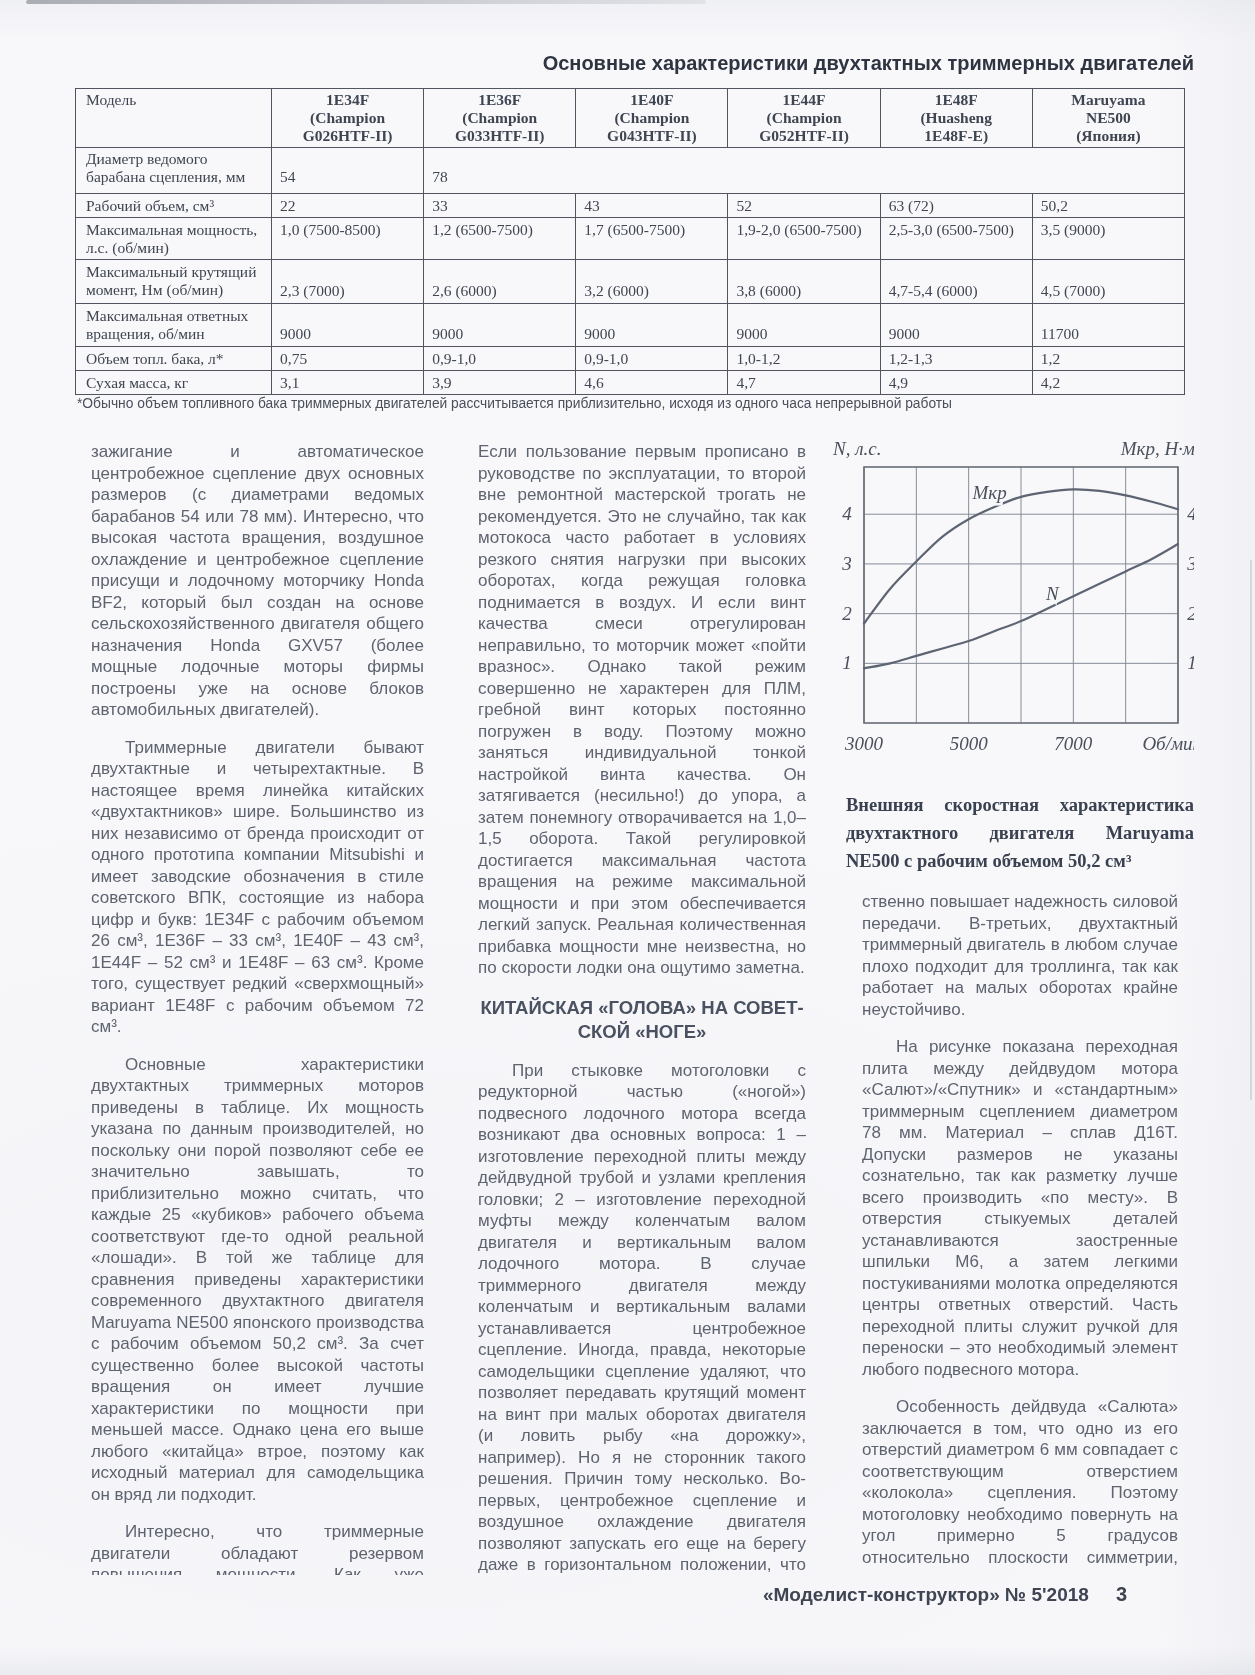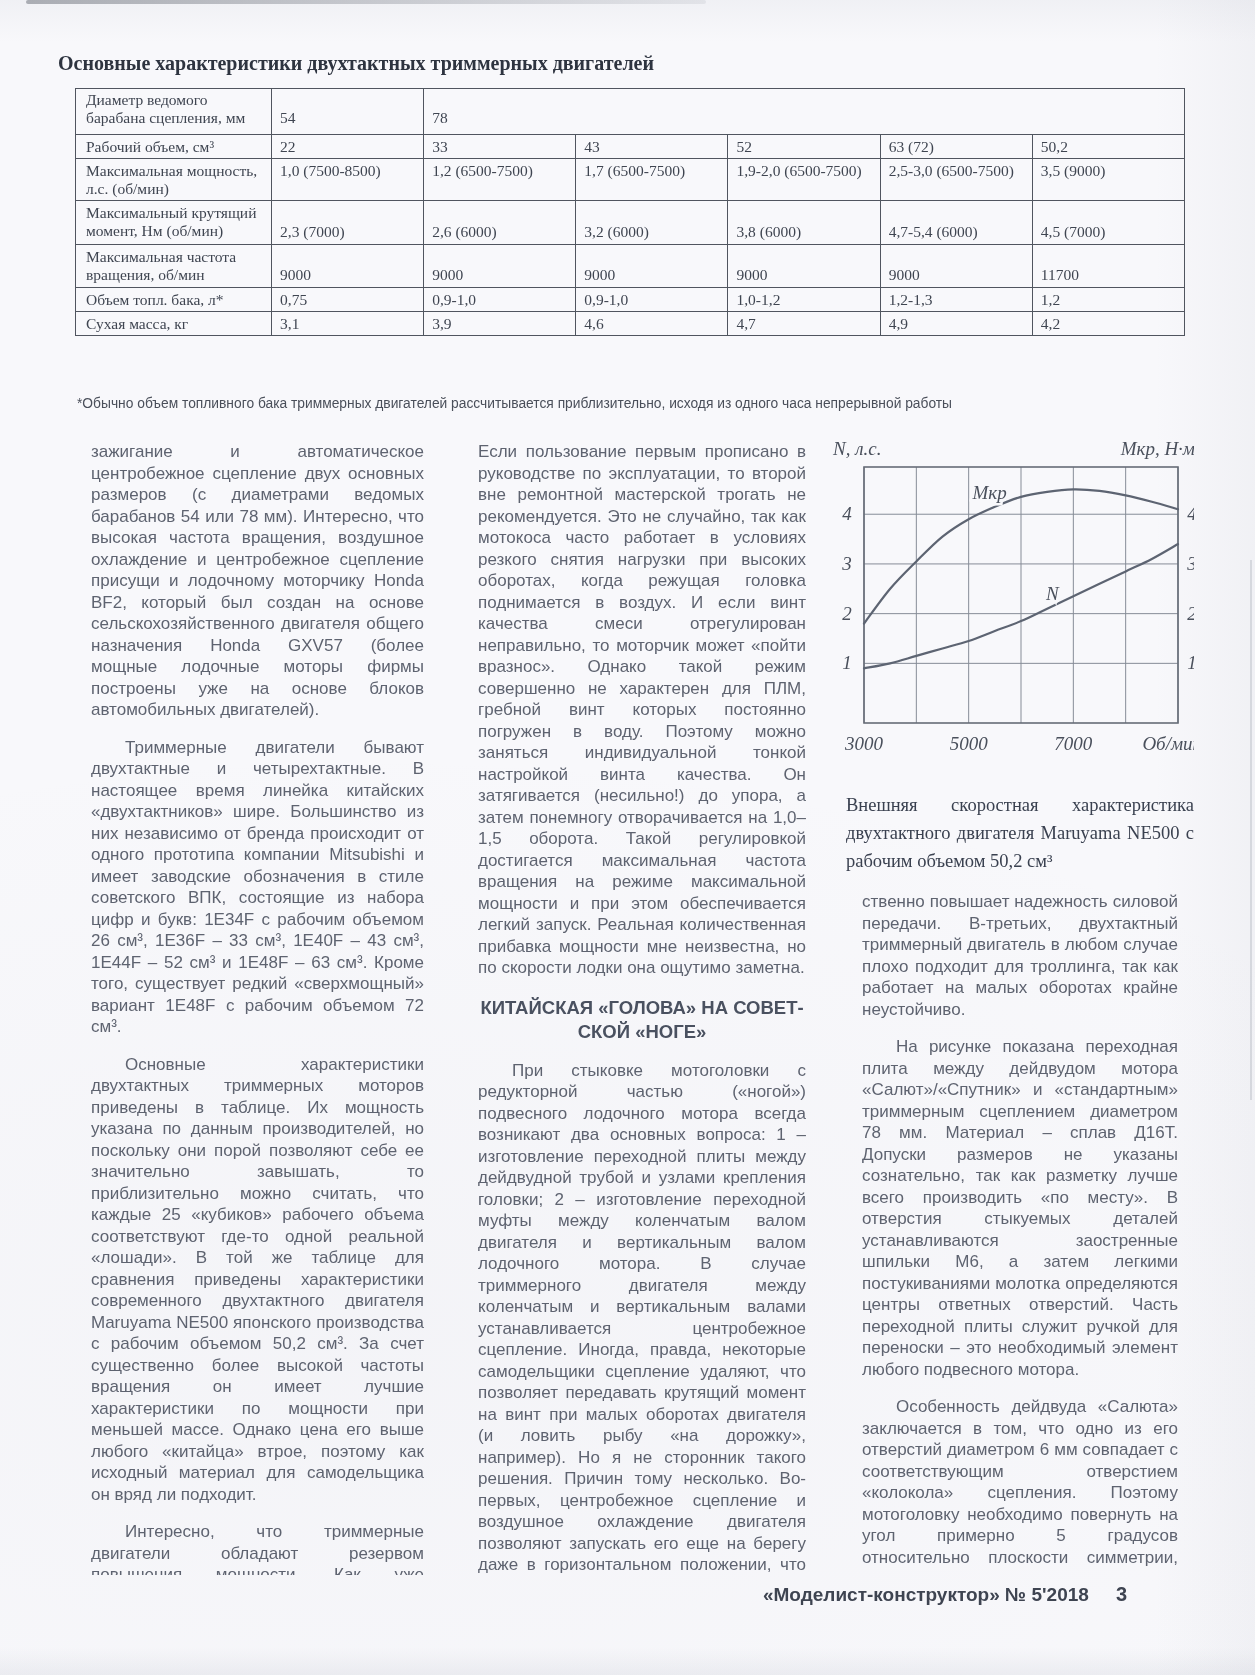--- a/index.html
+++ b/index.html
@@ -9,22 +9,22 @@
                          linear-gradient(90deg, rgba(255,255,255,0) 92%, rgba(140,145,160,.07)),
                          radial-gradient(1200px 600px at 30% 80%, rgba(160,165,180,.05), rgba(255,255,255,0));
         font-family:"Liberation Sans", sans-serif; color:#5e6370;}
   .artifact-top{position:absolute;top:0;left:26px;width:680px;height:4px;
         background:linear-gradient(90deg, rgba(85,90,100,.45), rgba(120,126,138,.12));border-radius:2px;}
   .artifact-right{position:absolute;top:560px;right:3px;width:2px;height:540px;background:rgba(120,126,140,.22);}
   .artifact-bottom{position:absolute;left:0;right:0;bottom:0;height:28px;
         background:linear-gradient(180deg, rgba(255,255,255,0), rgba(150,156,172,.12));}
 
   
-  .tbl-title{position:absolute;left:58px;width:1110px;top:52px;text-align:left;
-        font-family:Liberation Serif, serif;font-weight:bold;font-size:20px;color:#2e3440;}
+  .tbl-title{position:absolute;left:84px;width:1110px;top:52px;text-align:right;
+        font-family:Liberation Sans, sans-serif;font-weight:bold;font-size:20px;color:#2e3440;}
   table.specs{position:absolute;left:75px;top:88px;width:1110px;border-collapse:collapse;table-layout:fixed;
         font-family:"Liberation Serif", serif;font-size:15.5px;line-height:18px;color:#3f4551;}
   table.specs col.c-model{width:196px;}
   table.specs td, table.specs th{border:1px solid #50555f;padding:2px 8px;vertical-align:middle;}
   table.specs th{font-weight:bold;text-align:center;white-space:pre-line;vertical-align:middle;}
   table.specs th.model{text-align:left;vertical-align:top;padding-left:10px;font-weight:normal;}
   table.specs td.lbl{text-align:left;padding-left:10px;}
   table.specs td.val{text-align:left;}
   tr.r-head{height:58px;} tr.r-diam{height:38px;} tr.r-vol{height:24px;}
   tr.r-pow{height:42px;} tr.r-tor{height:44px;} tr.r-rpm{height:40px;}
@@ -41,21 +41,21 @@
         display:flex;}
   .col{font-size:17px;line-height:21.5px;text-align:justify;color:#5e6370;}
   .col p{margin:16px;text-indent:34px;}
   .col p.noindent{text-indent:0;}
   .col-left{width:365px;margin-right:22px;flex:none;}
   .col-mid{width:360px;margin-right:24px;flex:none;}
   .col-right{width:348px;flex:none;}
   .mid-heading{margin:17px 6px 11px 6px;text-align:center;font-weight:bold;font-size:18.5px;
         line-height:24px;color:#4a5160;text-indent:0;}
   .chart-wrap{margin-left:-27px;width:385px;height:342px;}
-  .caption{font-family:"Liberation Serif", serif;font-weight:normal;font-size:18.5px;line-height:28px;
+  .caption{font-family:"Liberation Serif", serif;font-weight:bold;font-size:18.5px;line-height:28px;
         color:#3a4150;margin:24px 0 12px 0 !important;text-indent:0 !important;}
 
   
   #chart-svg .grid{stroke:#868c97;stroke-width:1;}
   #chart-svg .frame{fill:none;stroke:#666c77;stroke-width:1.6;}
   #chart-svg .curve{fill:none;stroke:#5d6472;stroke-width:2.2;stroke-linecap:round;}
   #chart-svg text{font-family:"Liberation Serif", serif;font-style:italic;fill:#4a505c;font-size:19px;}
 
   
   .footer{position:absolute;left:0;right:128px;top:1583px;text-align:right;
@@ -71,20 +71,41 @@
   <div class="artifact-bottom"></div>
 
   <div class="tbl-title">Основные характеристики двухтактных триммерных двигателей</div>
 
   <table class="specs">
     <colgroup>
         <col class="c-model">
         <col span="6" class="c-data">
       </colgroup>
     <tbody>
+        <tr class="r-head">
+      <th class="model">Модель</th>
+      <th>1E34F
+(Champion
+G026HTF-II)</th>
+      <th>1E36F
+(Champion
+G033HTF-II)</th>
+      <th>1E40F
+(Champion
+G043HTF-II)</th>
+      <th>1E44F
+(Champion
+G052HTF-II)</th>
+      <th>1E48F
+(Huasheng
+1E48F-E)</th>
+      <th>Maruyama
+NE500
+(Япония)</th>
+    </tr>
     <tr class="r-diam">
       <td class="lbl">Диаметр ведомого барабана сцепления, мм</td>
       <td class="val">54</td>
       <td class="val shift-left" colspan="5">78</td>
     </tr>
     <tr class="r-vol">
       <td class="lbl">Рабочий объем, см³</td>
       <td class="val">22</td>
       <td class="val">33</td>
       <td class="val">43</td>
@@ -104,21 +125,21 @@
     <tr class="r-tor">
       <td class="lbl">Максимальный крутящий момент, Нм (об/мин)</td>
       <td class="val">2,3 (7000)</td>
       <td class="val">2,6 (6000)</td>
       <td class="val">3,2 (6000)</td>
       <td class="val">3,8 (6000)</td>
       <td class="val">4,7-5,4 (6000)</td>
       <td class="val">4,5 (7000)</td>
     </tr>
     <tr class="r-rpm">
-      <td class="lbl">Максимальная частота вращения, об/мин</td>
+      <td class="lbl">Максимальная ответных вращения, об/мин</td>
       <td class="val">9000</td>
       <td class="val">9000</td>
       <td class="val">9000</td>
       <td class="val">9000</td>
       <td class="val">9000</td>
       <td class="val">11700</td>
     </tr>
     <tr class="r-tank">
       <td class="lbl">Объем топл. бака, л*</td>
       <td class="val">0,75</td>

